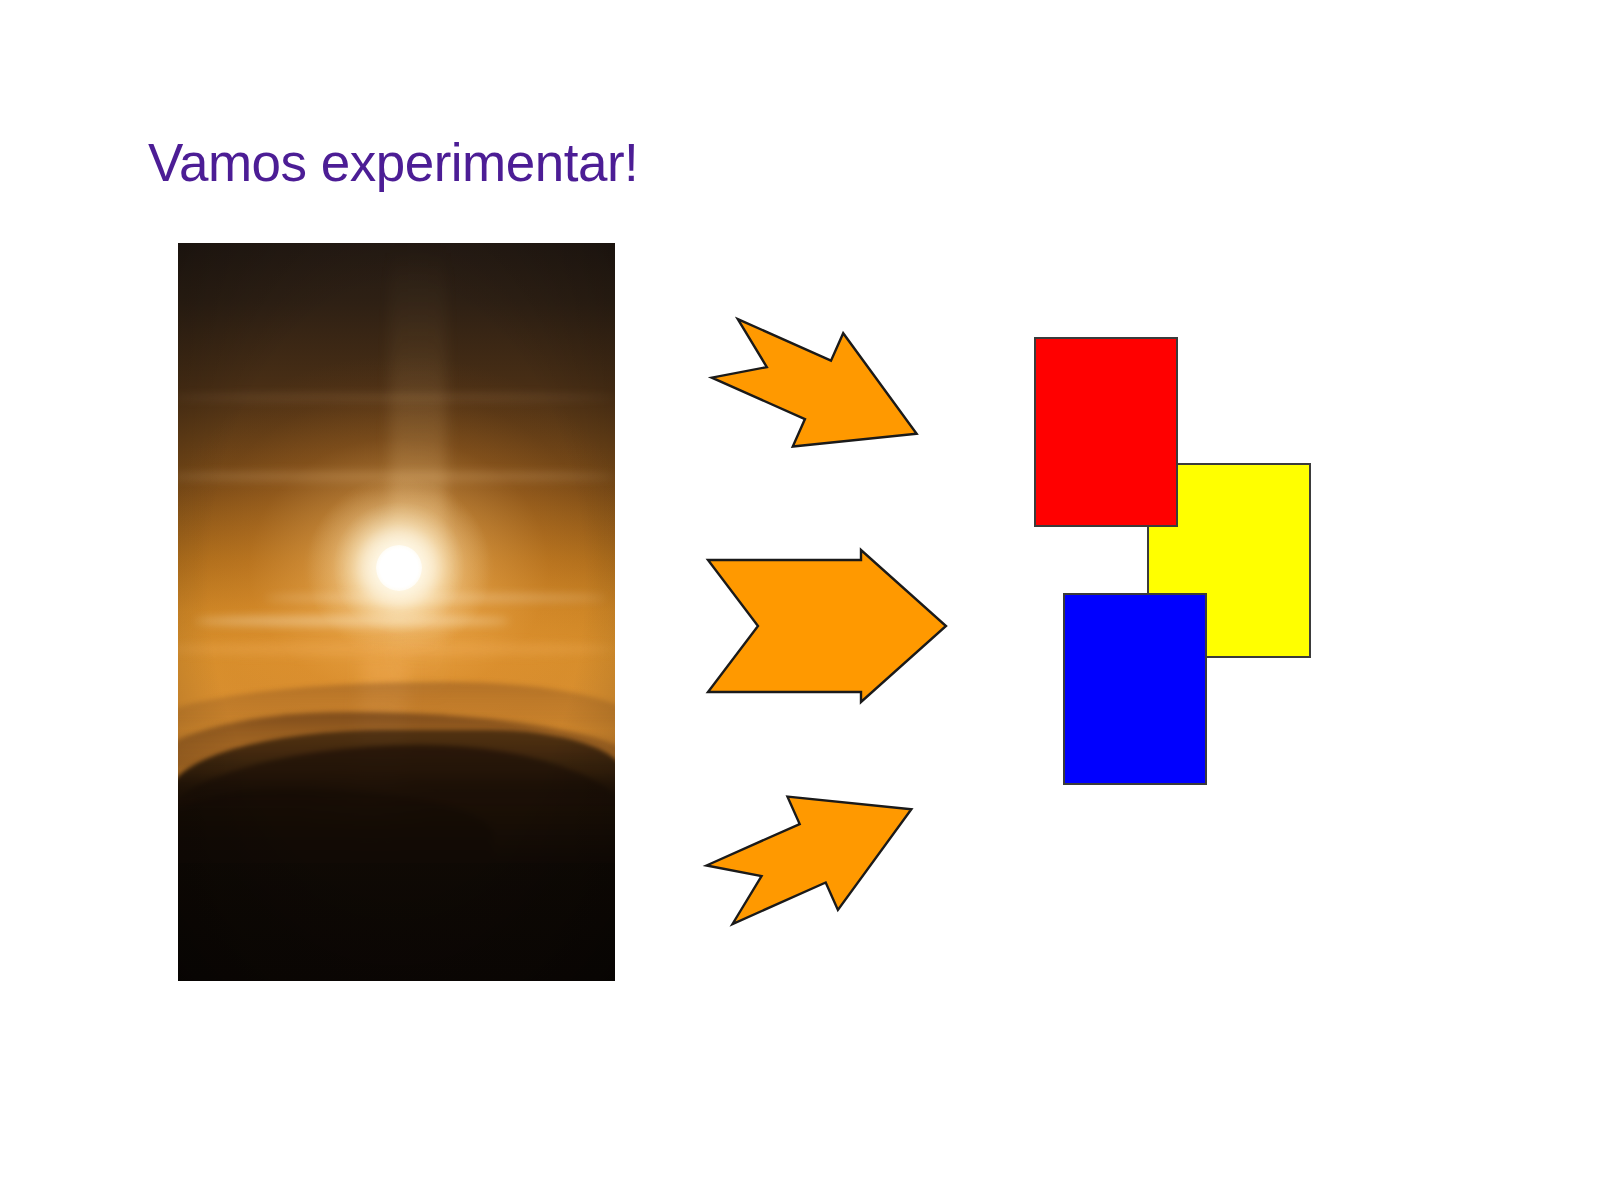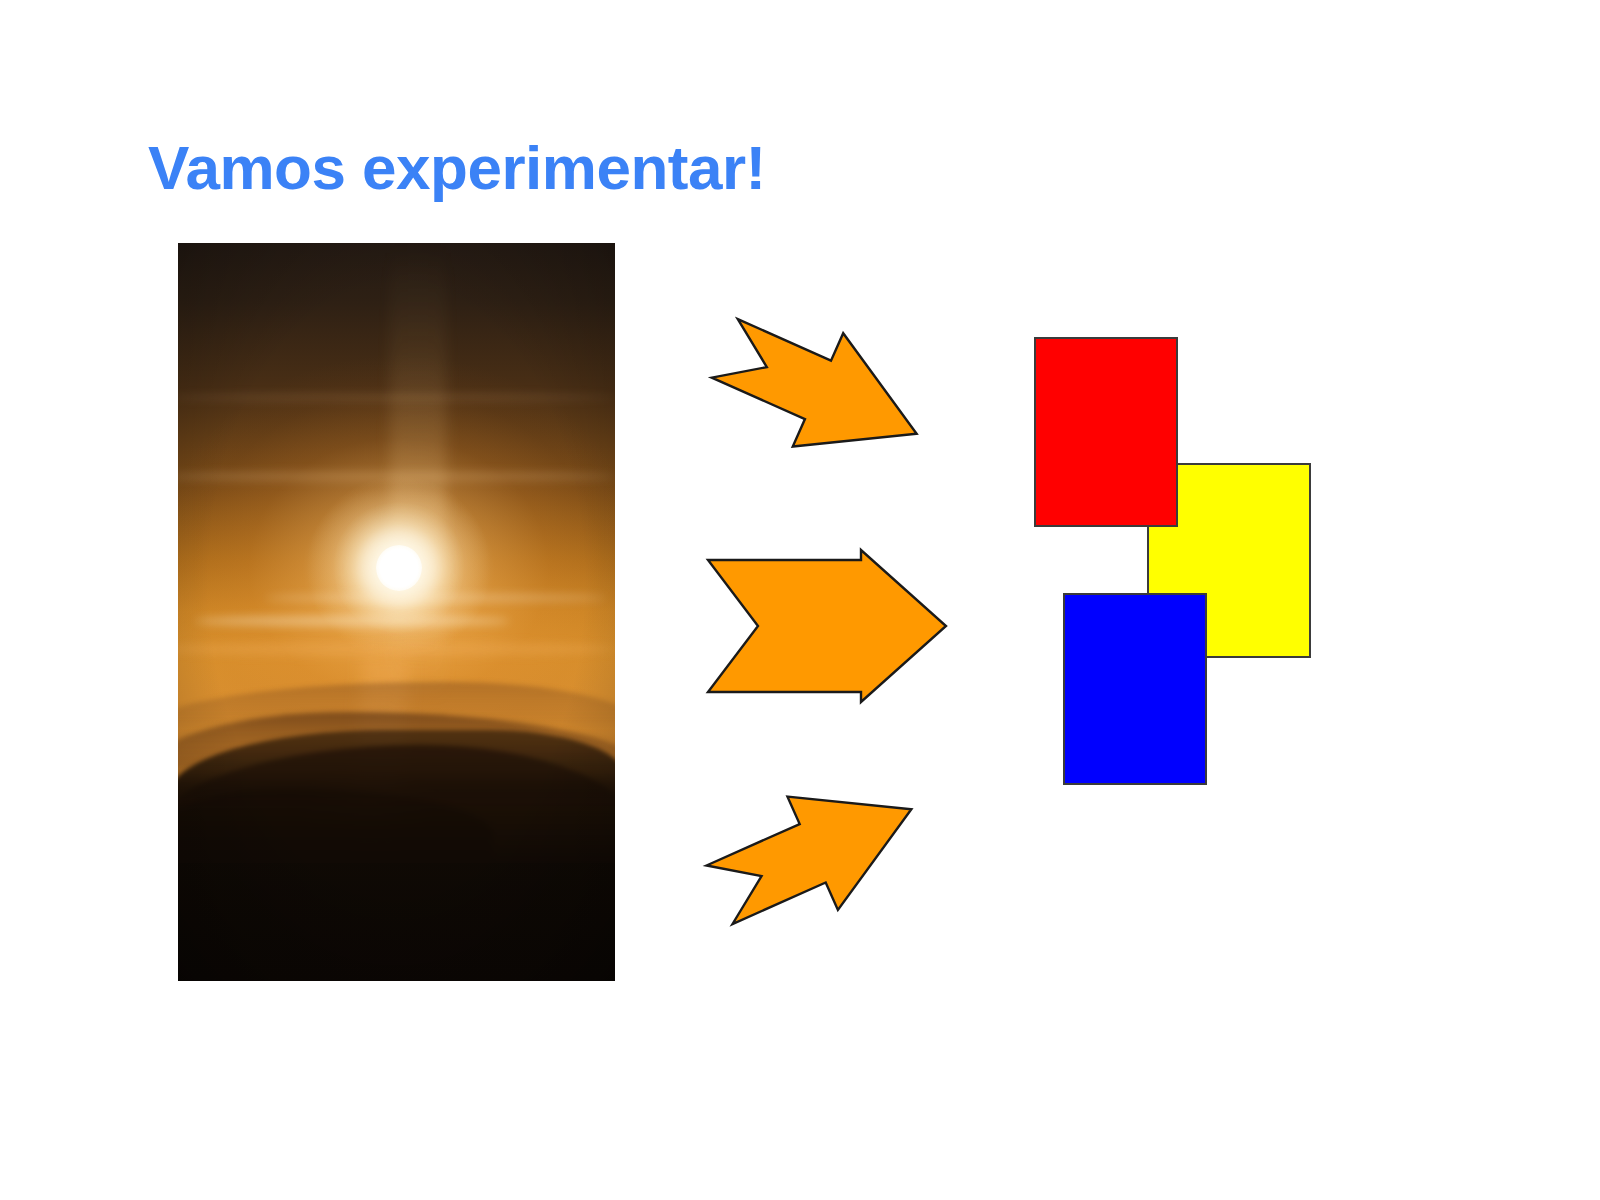--- a/index.html
+++ b/index.html
@@ -18,23 +18,23 @@
     background: #ffffff;
     overflow: hidden;
   }
 
   
   #slide-title {
     position: absolute;
     left: 148px;
     top: 134px;
     font-family: "Liberation Sans", sans-serif;
-    font-size: 62px;
-    font-weight: bold;
-    color: #3b82f6;
+    font-size: 53px;
+    font-weight: normal;
+    color: #4c1d95;
     letter-spacing: -0.5px;
     white-space: nowrap;
     line-height: 1.1;
   }
 
   
   #sunset-photo {
     position: absolute;
     left: 178px;
     top: 243px;

